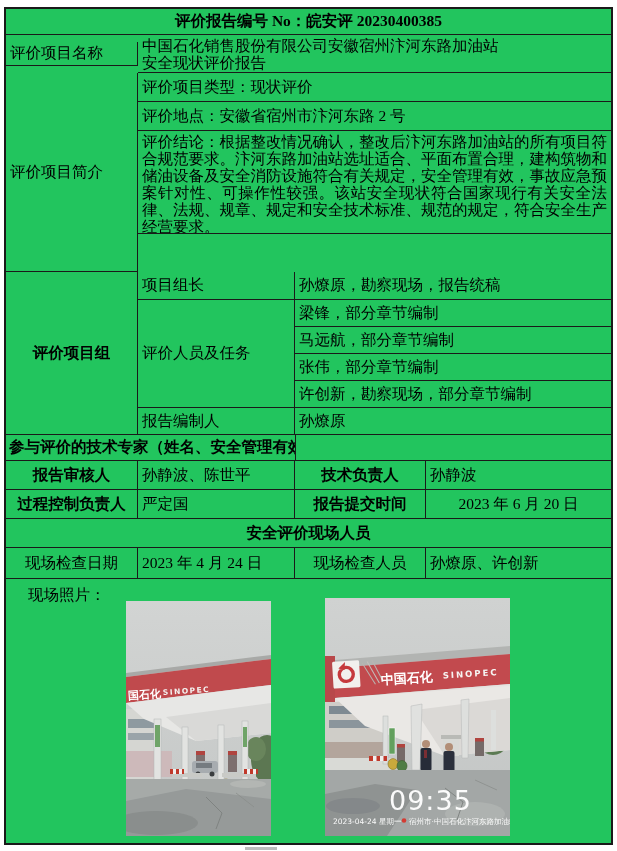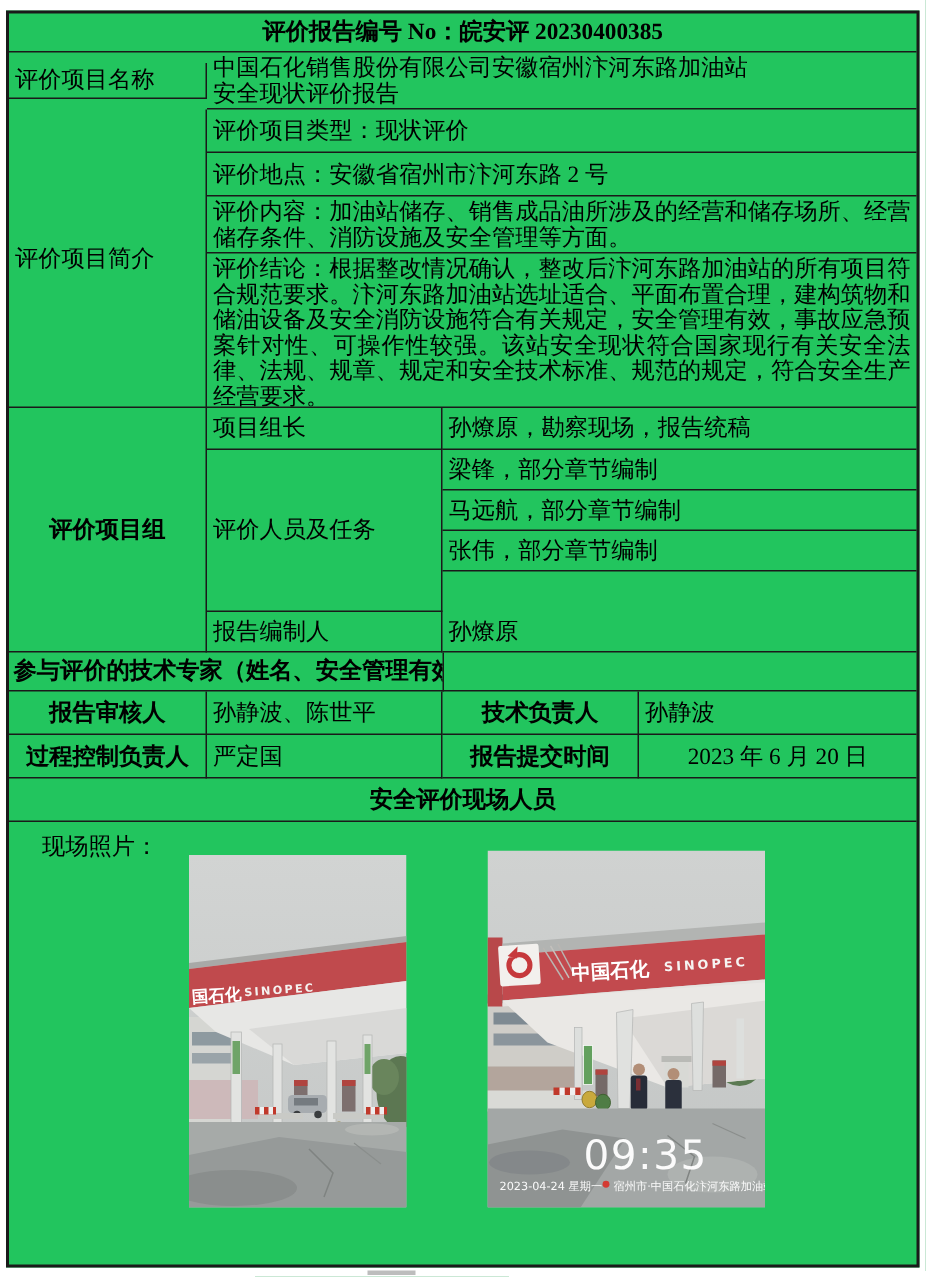--- a/index.html
+++ b/index.html
@@ -50,23 +50,20 @@
 
     <div class="row h199">
       <div class="cell col-a">评价项目简介</div>
       <div class="stack">
         <div class="sub h29">
             <div class="cell last">评价项目类型：现状评价</div>
           </div>
         <div class="sub h29">
             <div class="cell last">评价地点：安徽省宿州市汴河东路 2 号</div>
           </div>
-        <div class="sub h38">
-            <div class="cell last wrap">评价内容：加油站储存、销售成品油所涉及的经营和储存场所、经营储存条件、消防设施及安全管理等方面。</div>
-          </div>
         <div class="sub" style="height:103px;">
             <div class="cell last wrap">评价结论：根据整改情况确认，整改后汴河东路加油站的所有项目符合规范要求。汴河东路加油站选址适合、平面布置合理，建构筑物和储油设备及安全消防设施符合有关规定，安全管理有效，事故应急预案针对性、可操作性较强。该站安全现状符合国家现行有关安全法律、法规、规章、规定和安全技术标准、规范的规定，符合安全生产经营要求。</div>
           </div>
       </div>
     </div>
 
     <div class="row h163">
       <div class="cell col-a center bold">评价项目组</div>
       <div class="stack">
         <div class="sub h28">
@@ -78,20 +75,23 @@
           <div class="stack">
             <div class="sub h27">
                 <div class="cell last">梁锋，部分章节编制</div>
               </div>
             <div class="sub h27">
                 <div class="cell last">马远航，部分章节编制</div>
               </div>
             <div class="sub h27">
                 <div class="cell last">张伟，部分章节编制</div>
               </div>
+            <div class="sub h27">
+                <div class="cell last">许创新，勘察现场，部分章节编制</div>
+              </div>
           </div>
         </div>
         <div class="sub h27">
           <div class="cell col-b" style="flex:0 0 157px">报告编制人</div>
           <div class="cell last">孙燎原</div>
         </div>
       </div>
     </div>
 
     <div class="row h26">
@@ -110,20 +110,26 @@
       <div class="cell col-a center bold">过程控制负责人</div>
       <div class="cell col-b">严定国</div>
       <div class="cell col-c center bold">报告提交时间</div>
       <div class="cell last col-d center">2023 年 6 月 20 日</div>
     </div>
 
     <div class="row h29">
       <div class="cell last center bold" style="flex:1">安全评价现场人员</div>
     </div>
 
+    <div class="row h31">
+      <div class="cell col-a center">现场检查日期</div>
+      <div class="cell col-b">2023 年 4 月 24 日</div>
+      <div class="cell col-c center">现场检查人员</div>
+      <div class="cell last col-d">孙燎原、许创新</div>
+    </div>
 
     <div class="photos-row">
       <div class="cell photos-cell">
         <span>现场照片：</span>
 
         
         <svg class="photo" style="left:110px;top:22px;" width="145" height="235" viewBox="0 0 145 235" role="img">
           <defs>
             <linearGradient id="skyL" x1="0" y1="0" x2="0" y2="1">
               <stop offset="0" stop-color="#d2d4d3"></stop>

